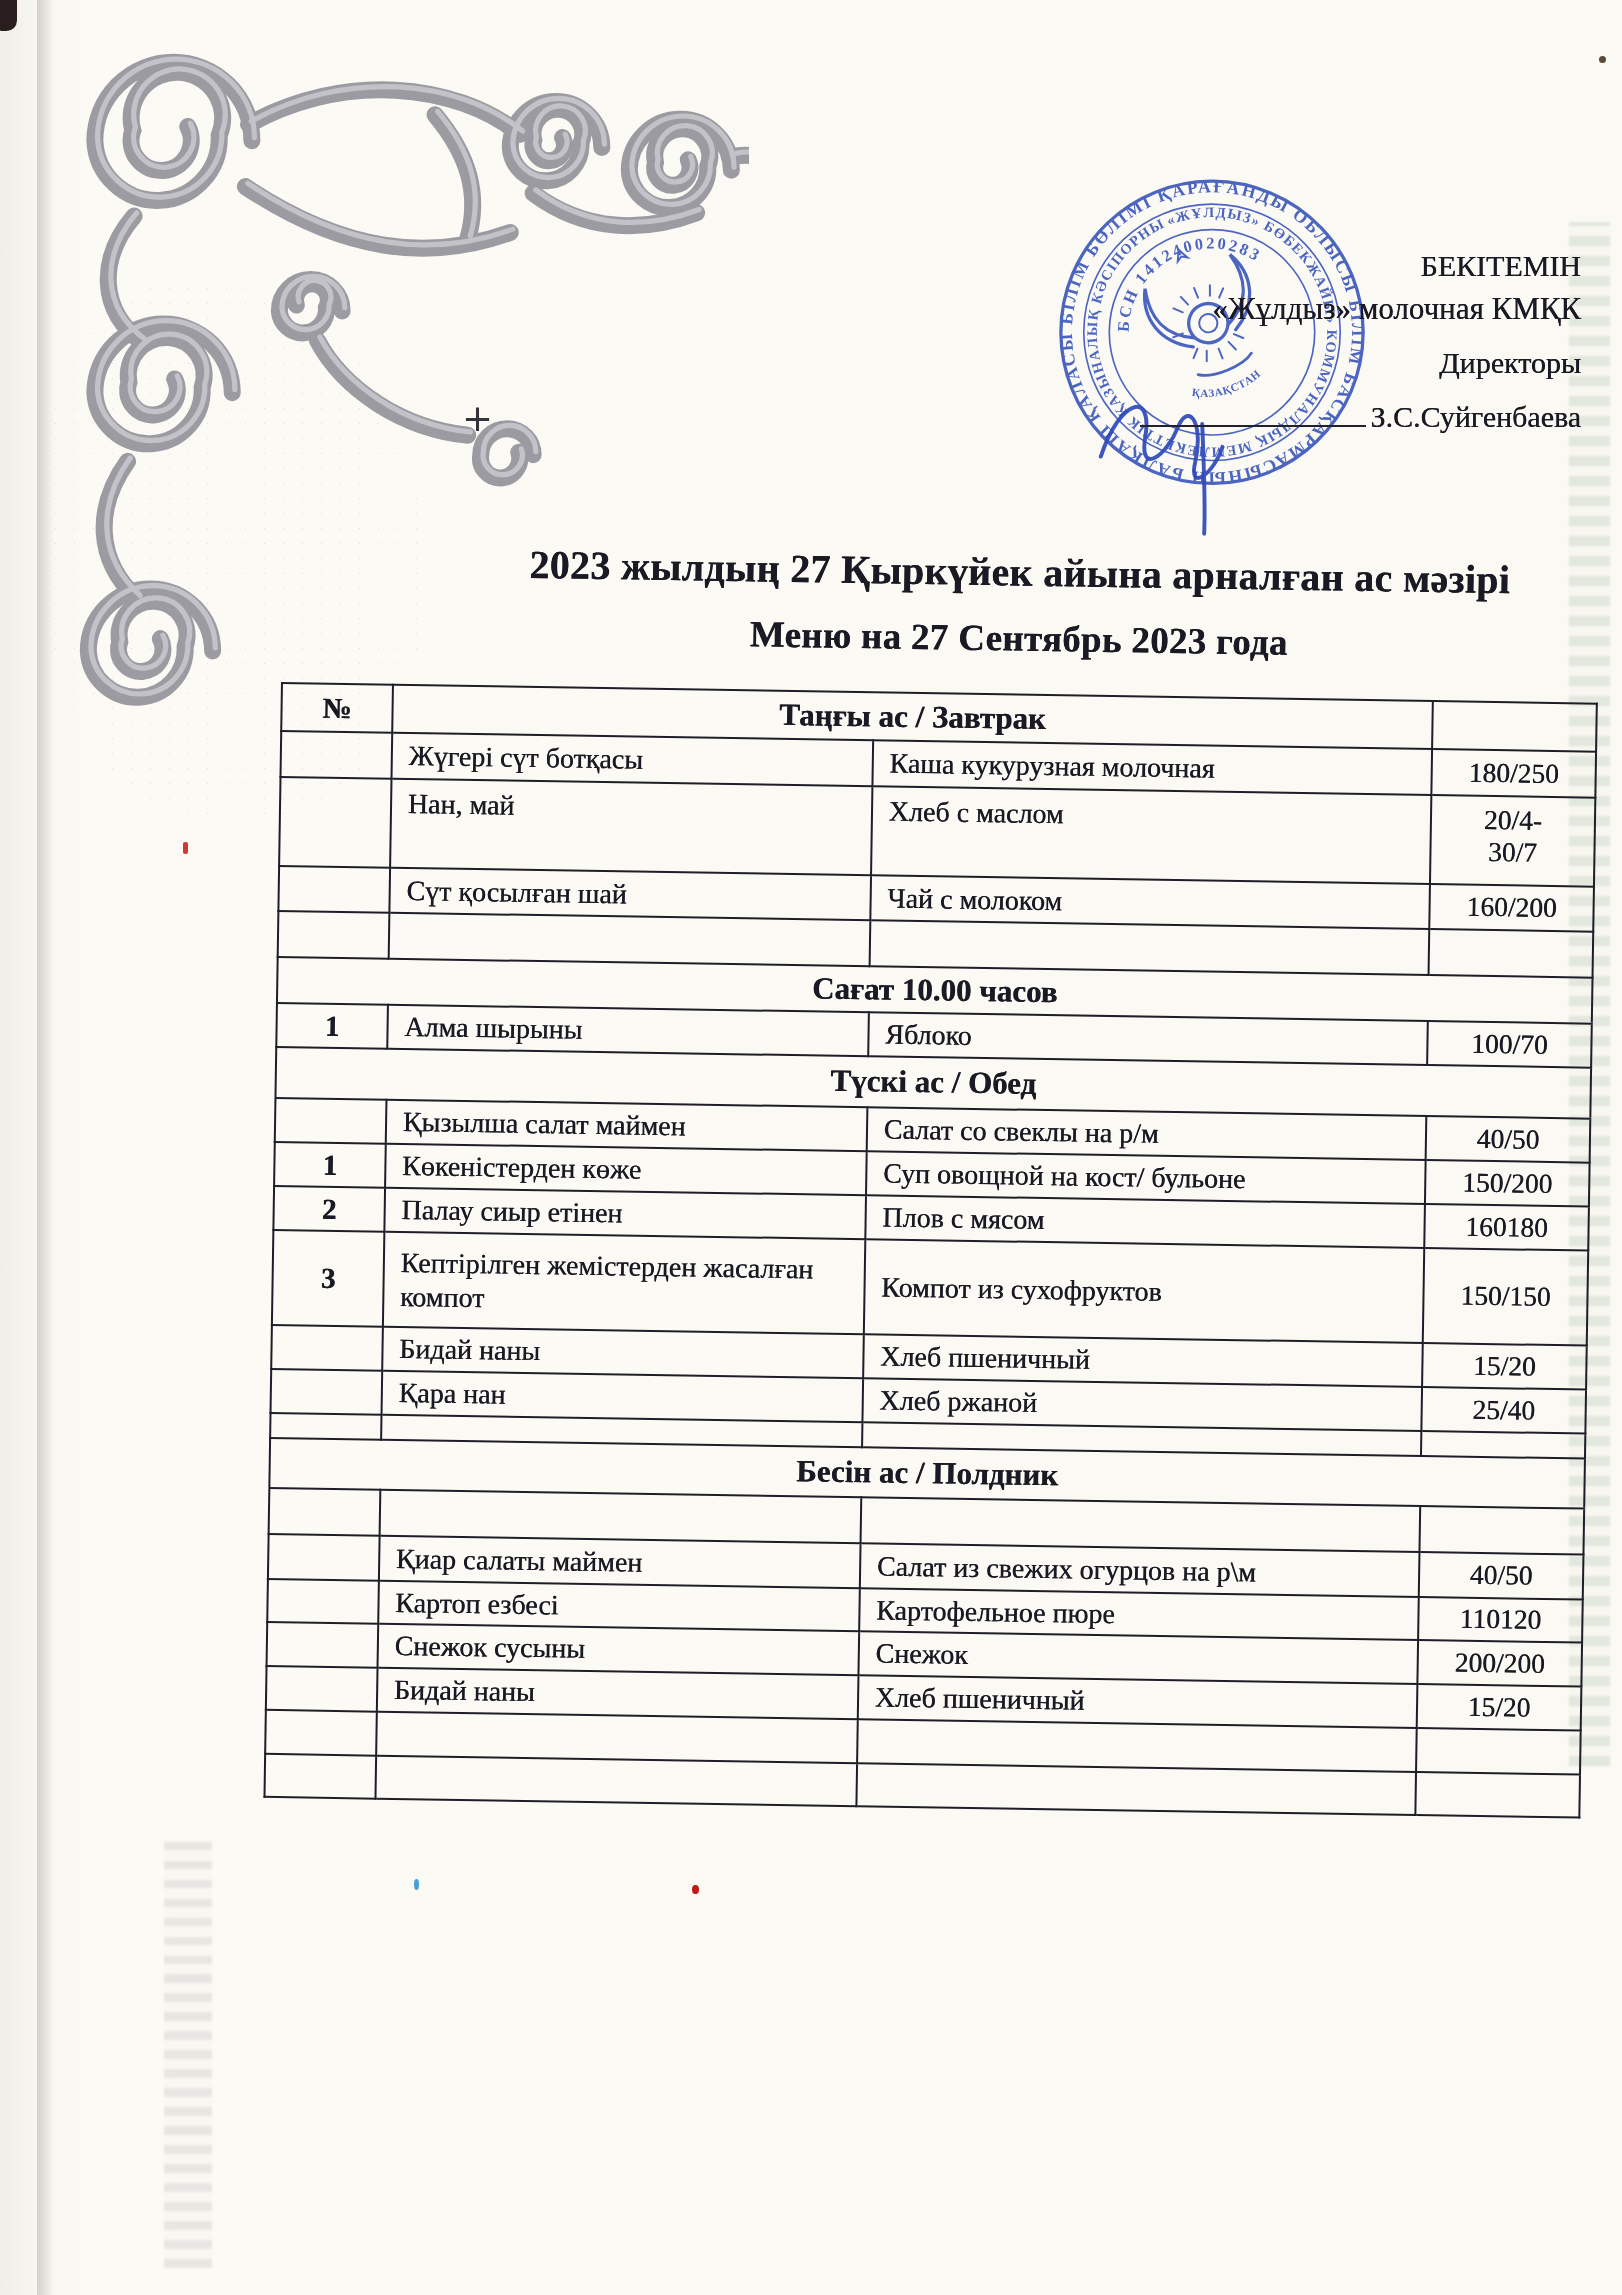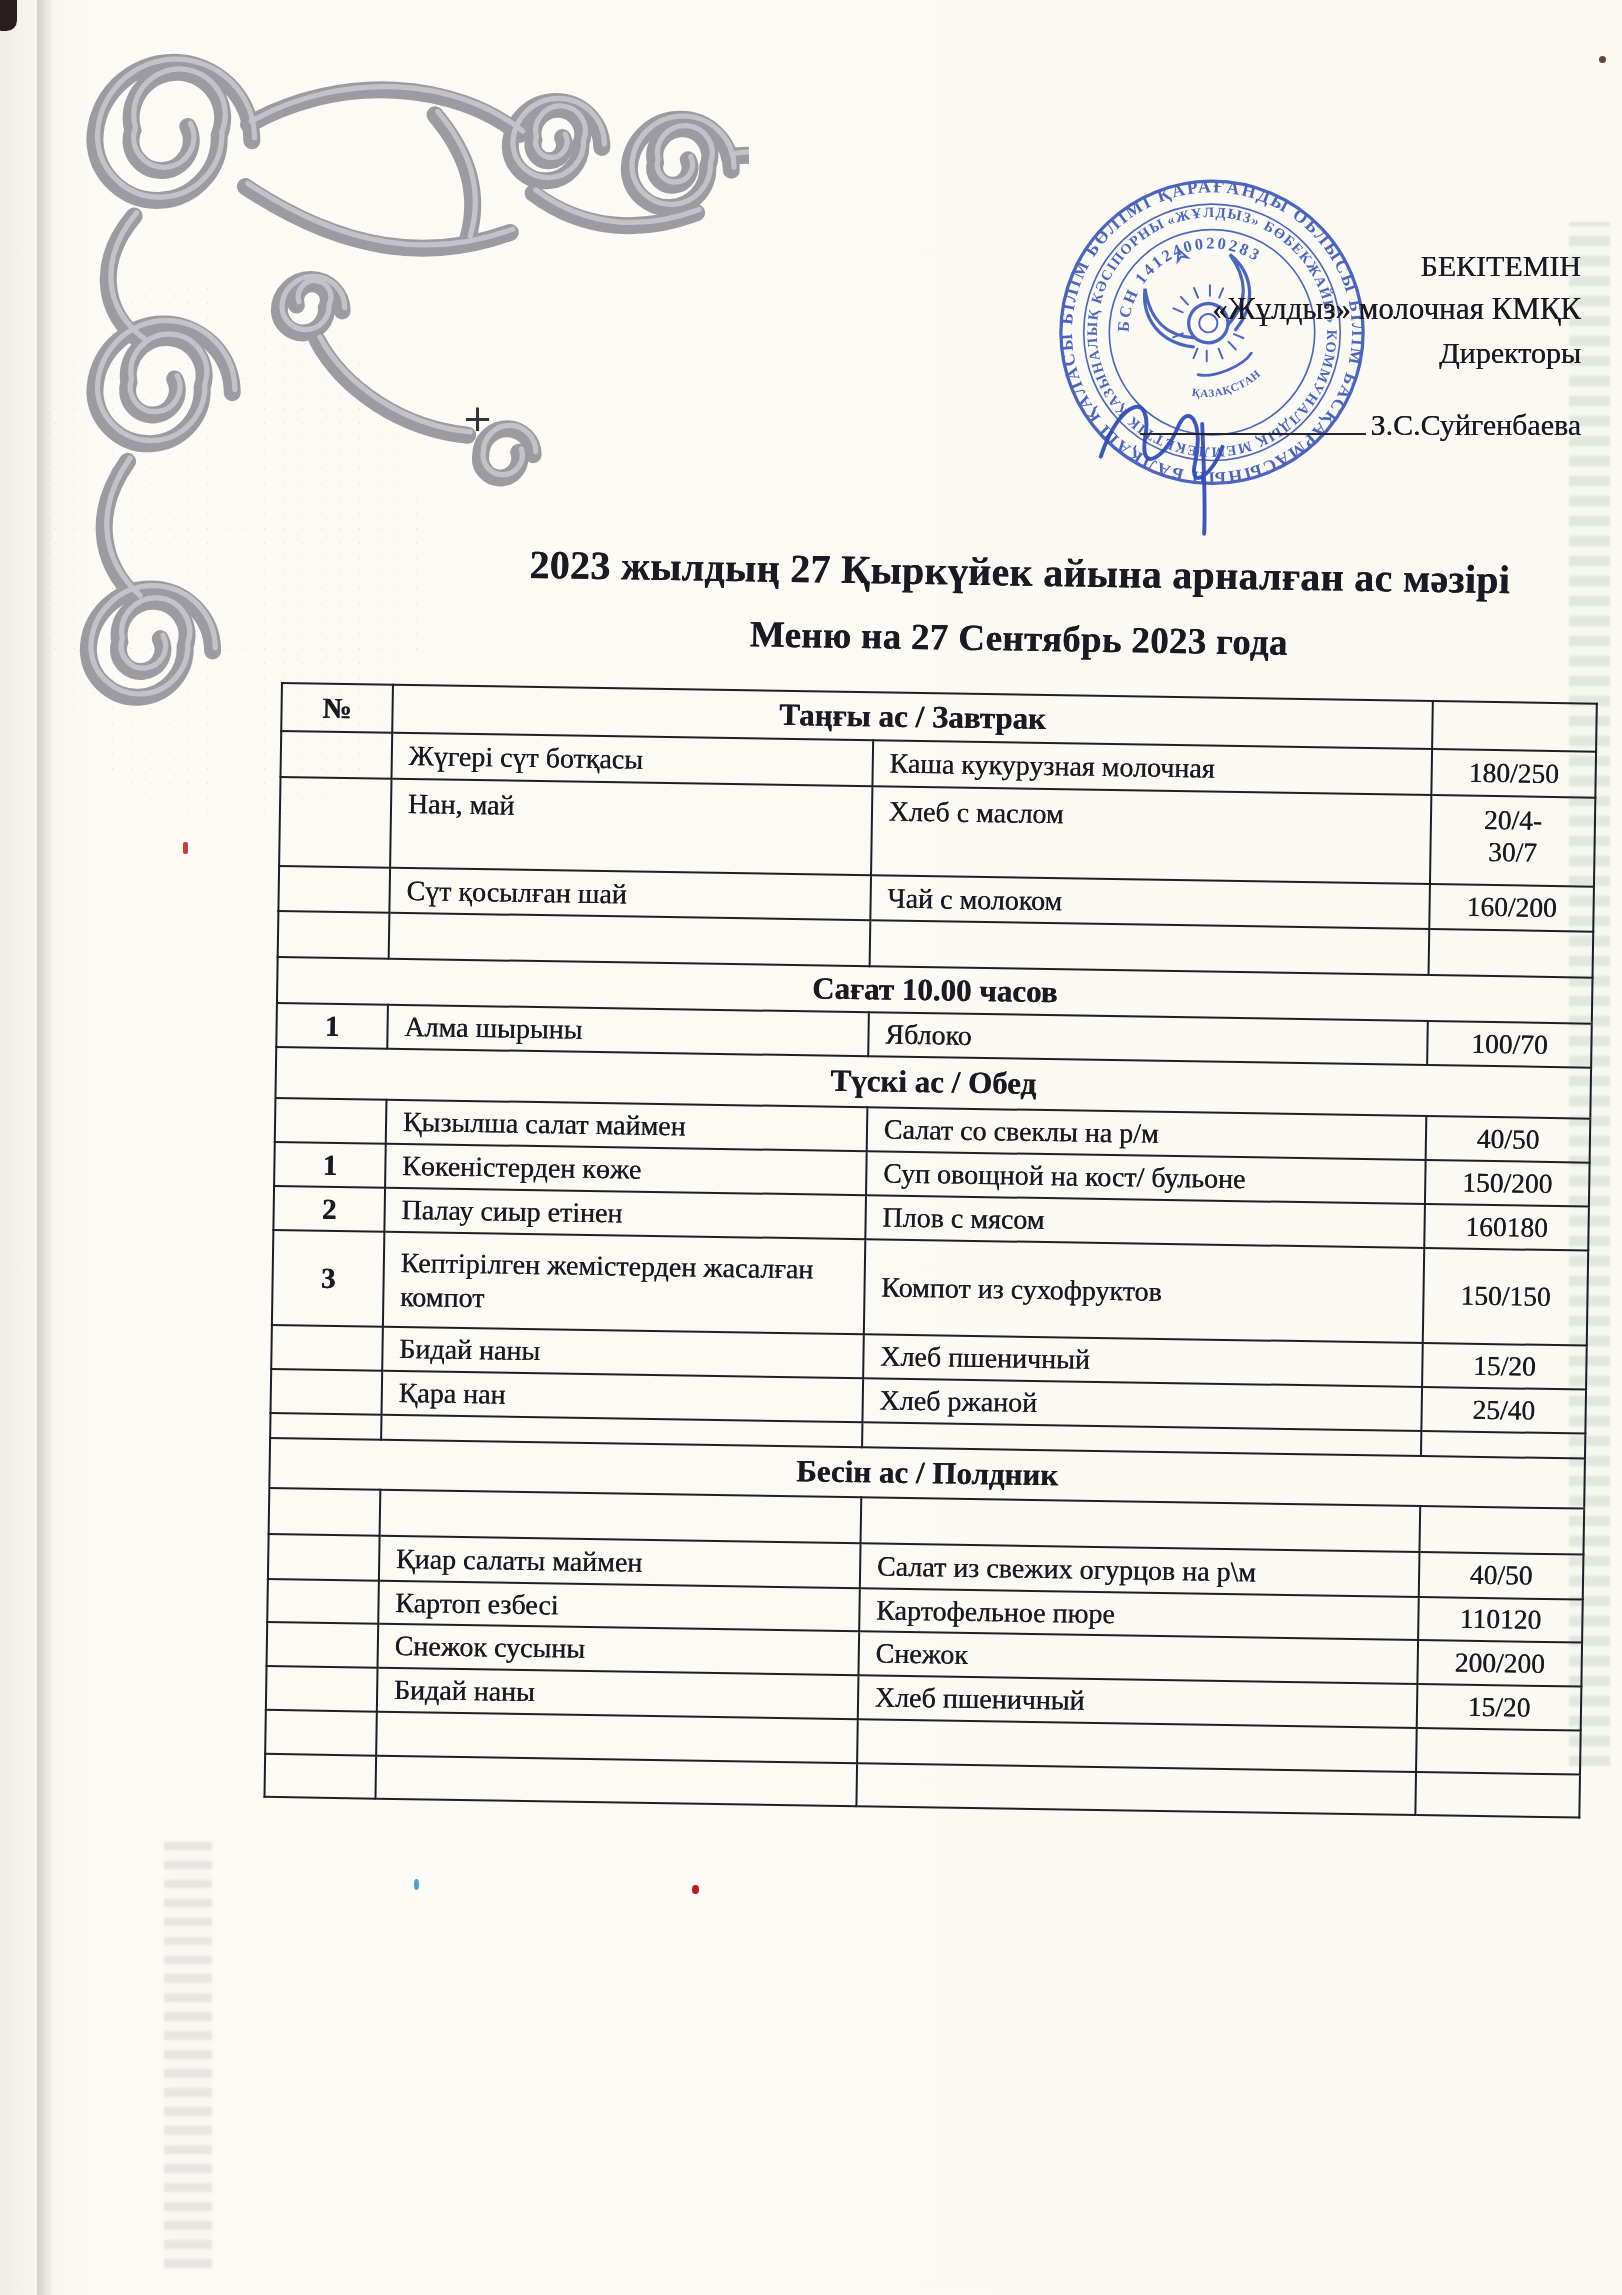--- a/index.html
+++ b/index.html
@@ -23,21 +23,21 @@
     background:repeating-linear-gradient(0deg,rgba(125,125,128,.15) 0 8.5px,rgba(125,125,128,.02) 8.5px 19px);}
   .speck{border-radius:50%;}
   
   .orn-main{stroke:#8e8e96;stroke-width:26;fill:none;stroke-linecap:round;opacity:.88;}
   .orn-hi{stroke:#d0d0d6;stroke-width:8;fill:none;stroke-linecap:round;opacity:.75;}
   .plus-mark{left:462px;top:400px;font-family:"DejaVu Sans","Liberation Sans",sans-serif;
     font-size:37px;color:#34333c;line-height:1;}
   
   .approval{right:42px;text-align:right;font-size:30px;line-height:1.1;color:var(--ink,#1b1a24);
     text-shadow:0.3px 0 currentColor;white-space:nowrap;}
-  .ap1{top:249px;} .ap2{top:292px;font-size:31px;} .ap3{top:336px;} .ap4{top:399px;}
+  .ap1{top:249px;} .ap2{top:292px;font-size:31px;} .ap3{top:346px;} .ap4{top:391px;}
   .sig-rule{display:inline-block;width:226px;border-bottom:2.6px solid #23222c;height:34px;margin-right:3.9px;}
   
   .stamp{left:1055px;top:175px;}
   .stamp text{fill:var(--stamp,#3a55bb);}
   .stamp .ring{stroke:var(--stamp,#3a55bb);fill:none;}
   .stamp-ink{opacity:.9;}
   .emb{stroke:var(--stamp,#3a55bb);fill:none;stroke-linecap:round;}
   .sig-path{stroke:#2e49b8;stroke-width:6;fill:none;stroke-linecap:round;opacity:.92;}
   
   .doc-rot{left:0;top:0;width:1623px;height:2295px;transform:rotate(.9deg);transform-origin:281px 682px;}

